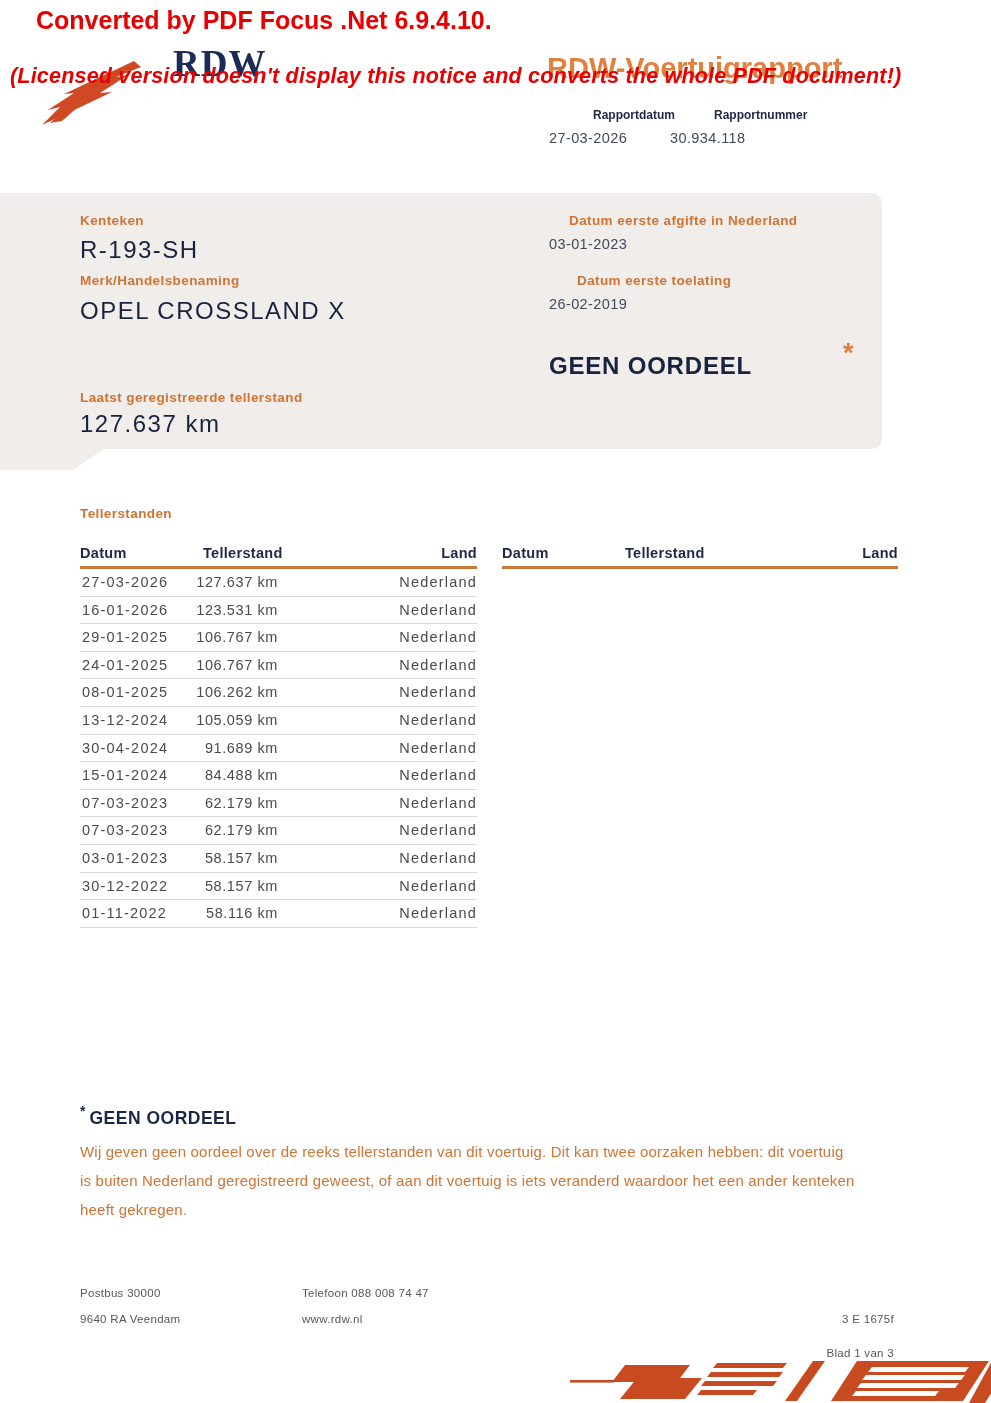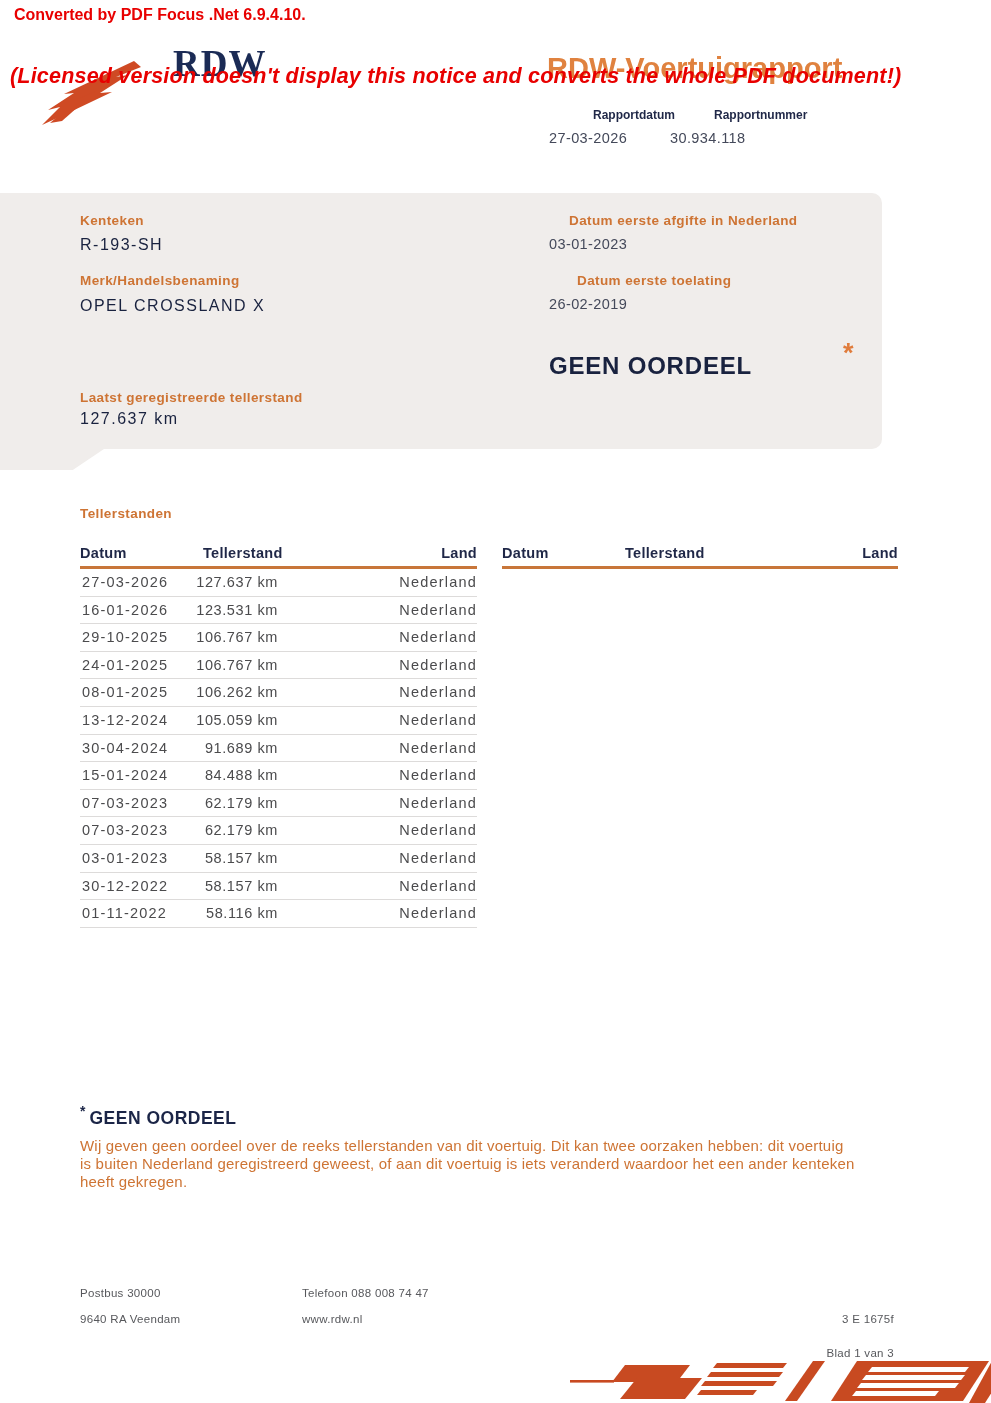--- a/index.html
+++ b/index.html
@@ -3,57 +3,57 @@
 <meta charset="utf-8">
 <style>
   html,body{margin:0;padding:0;}
   body{
     width:991px;height:1403px;position:relative;background:#ffffff;
     font-family:"Liberation Sans", sans-serif;overflow:hidden;
   }
   .abs{position:absolute;}
 
   
-  .notice1{left:14px;top:6px;font-size:16px;font-weight:700;color:#e80000;white-space:nowrap;z-index:6;}
+  .notice1{left:36px;top:6px;font-size:25px;font-weight:700;color:#e80000;white-space:nowrap;z-index:6;}
   .notice2{left:10px;top:64px;font-size:21.5px;font-style:italic;font-weight:600;color:#e80000;white-space:nowrap;z-index:6;letter-spacing:.2px;}
 
   
   .logo-text{left:173px;top:42px;font-family:"Liberation Serif", serif;font-weight:700;font-size:37px;color:#1b2b55;letter-spacing:1px;z-index:2;}
   .logo-arrow{left:38px;top:55px;z-index:1;}
   .page-title{left:547px;top:52px;font-size:29px;font-weight:700;color:#e0823f;white-space:nowrap;z-index:1;}
   .meta-label{font-size:12px;font-weight:700;color:#1f2747;white-space:nowrap;margin-left:44px;}
   .meta-value{font-size:14.5px;color:#44495a;white-space:nowrap;letter-spacing:.4px;}
 
   
   .summary-box{left:0;top:193px;width:882px;height:256px;background:#f0edeb;border-radius:0 10px 10px 0;}
   .summary-tail{left:0;top:449px;width:104px;height:21px;background:#f0edeb;
     clip-path:polygon(0 0,100% 0,70% 100%,0 100%);}
   .field-label{font-size:13.5px;font-weight:700;color:#ce7434;letter-spacing:.4px;white-space:nowrap;}
-  .field-value-lg{font-size:16px;color:#19223f;letter-spacing:1.5px;white-space:nowrap;}
+  .field-value-lg{font-size:24px;color:#19223f;letter-spacing:1.5px;white-space:nowrap;}
   .field-value-sm{font-size:14.5px;color:#44495a;letter-spacing:.4px;white-space:nowrap;}
   .oordeel{font-size:24px;font-weight:700;color:#19223f;letter-spacing:.8px;white-space:nowrap;}
   .oordeel-star{font-size:27px;font-weight:700;color:#e07c3c;}
 
   
   .section-title{left:80px;top:506px;font-size:13.5px;font-weight:700;color:#ce7434;letter-spacing:.4px;}
   .mtable{position:absolute;top:530px;}
   .mtable .thead{position:relative;height:21px;border-bottom:3px solid #c8763a;margin-top:15px;}
   .th{position:absolute;top:0;font-size:14.5px;font-weight:700;color:#1f2747;letter-spacing:.3px;}
   .th.c1{left:0;} .th.c2{left:123px;} .th.c3{right:0;}
   .trow{position:relative;height:26.6px;border-bottom:1px solid #dddbda;}
   .td{position:absolute;top:5px;font-size:14.5px;color:#4b4b4d;letter-spacing:1.2px;white-space:nowrap;}
   .td.c1{left:2px;}
   .td.c2{left:100px;width:98px;text-align:right;letter-spacing:.6px;}
   .td.c3{right:0;text-align:right;}
 
   
   .fn-title-wrap{left:80px;top:1103px;white-space:nowrap;}
   .fn-star{font-size:14px;font-weight:700;color:#1b2547;vertical-align:8px;}
   .fn-title{font-size:17.5px;font-weight:700;color:#1b2547;letter-spacing:.5px;margin-left:4px;}
-  .fn-body{left:80px;top:1137px;width:778px;font-size:15px;line-height:18px;color:#ce7434;letter-spacing:.2px;}
+  .fn-body{left:80px;top:1137px;width:778px;font-size:15px;line-height:29px;color:#ce7434;letter-spacing:.2px;}
 
   
   .foot{font-size:11.5px;color:#57585c;white-space:nowrap;letter-spacing:.3px;text-align:center;}
   .foot-right{right:97px;text-align:right;}
 
   .stripes{left:565px;top:1355px;}
 </style>
 </head>
 <body>
 
@@ -106,21 +106,21 @@
     <span class="td c3">Nederland</span>
   </div>
 
   <div class="trow">
     <span class="td c1">16-01-2026</span>
     <span class="td c2">123.531 km</span>
     <span class="td c3">Nederland</span>
   </div>
 
   <div class="trow">
-    <span class="td c1">29-10-2025</span>
+    <span class="td c1">29-01-2025</span>
     <span class="td c2">106.767 km</span>
     <span class="td c3">Nederland</span>
   </div>
 
   <div class="trow">
     <span class="td c1">24-01-2025</span>
     <span class="td c2">106.767 km</span>
     <span class="td c3">Nederland</span>
   </div>
 

